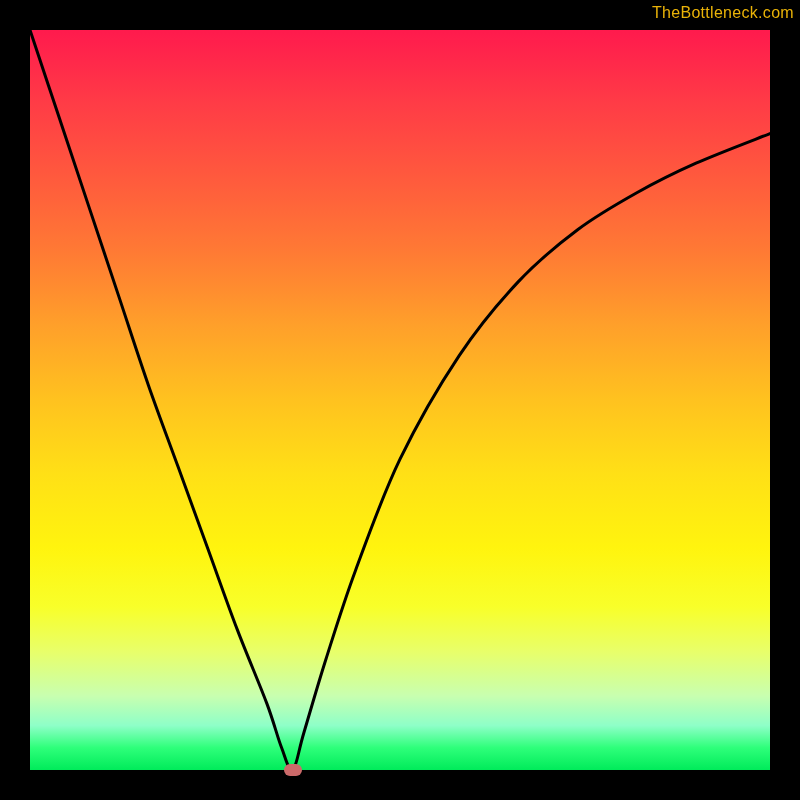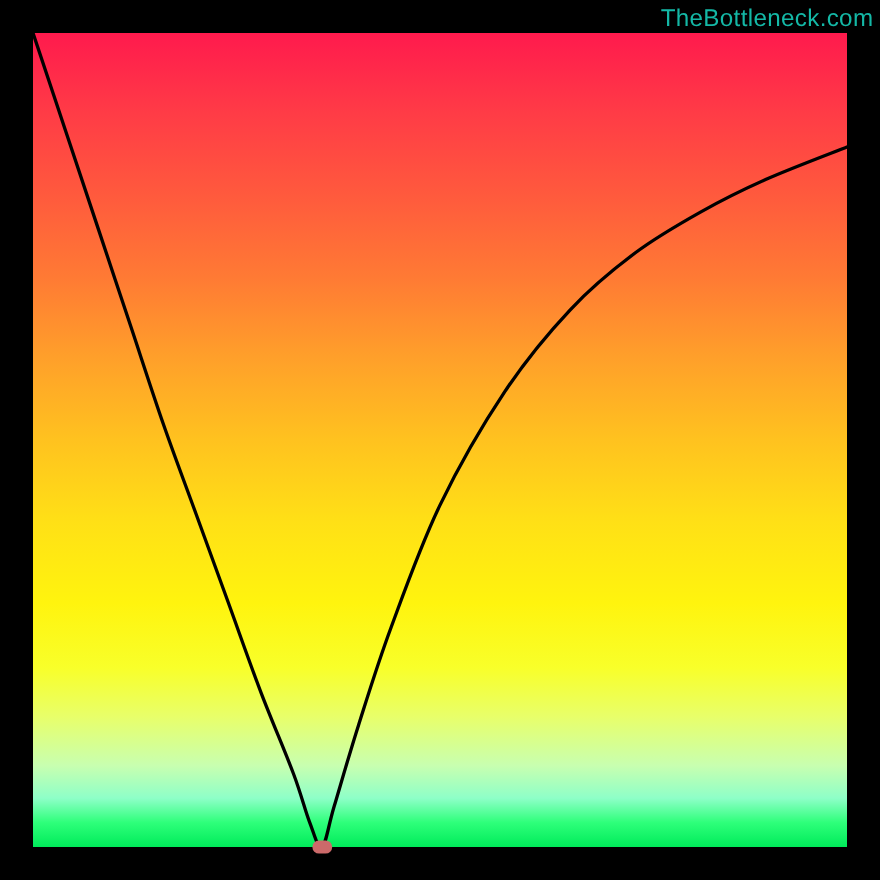--- a/index.html
+++ b/index.html
@@ -31,23 +31,23 @@
       #c8ffb0 90%,
       #8effc8 94%,
       #2eff7a 97%,
       #00eb5a 100%
     );
   }
   .watermark {
     position: absolute;
     top: 4px;
     right: 6px;
-    font-size: 22px;
+    font-size: 16px;
     font-weight: 500;
-    color: #14b8a6;
+    color: #eab308;
     letter-spacing: 0.3px;
   }
   .curve {
     position: absolute;
     left: 0;
     top: 0;
     width: 740px;
     height: 740px;
   }
   .marker {

